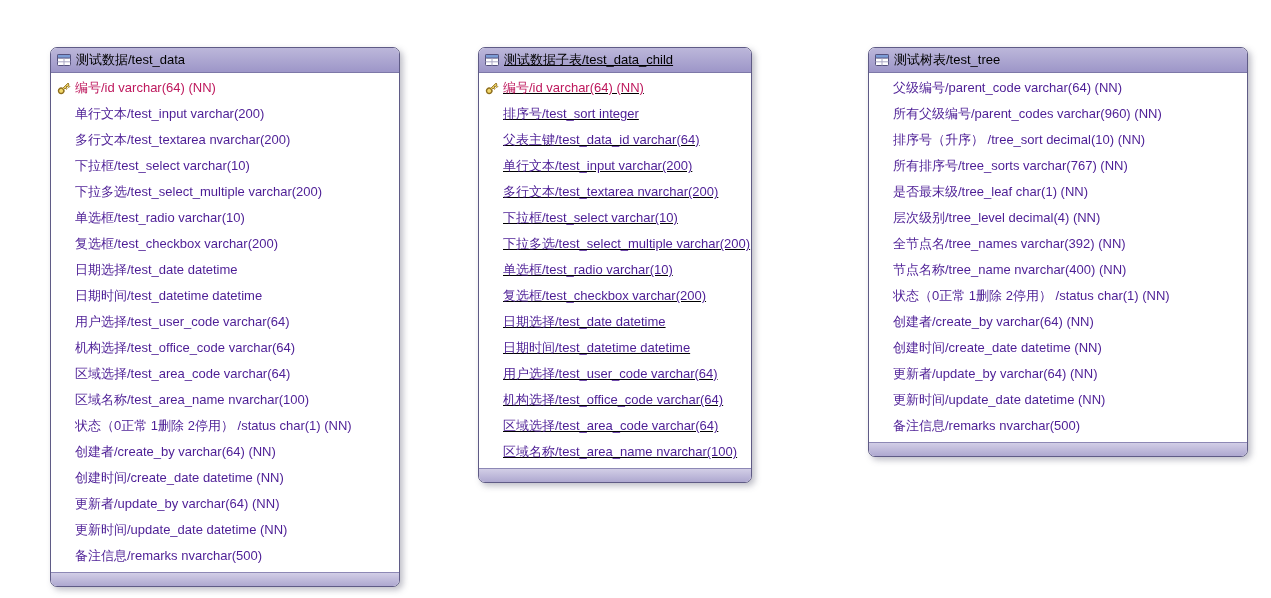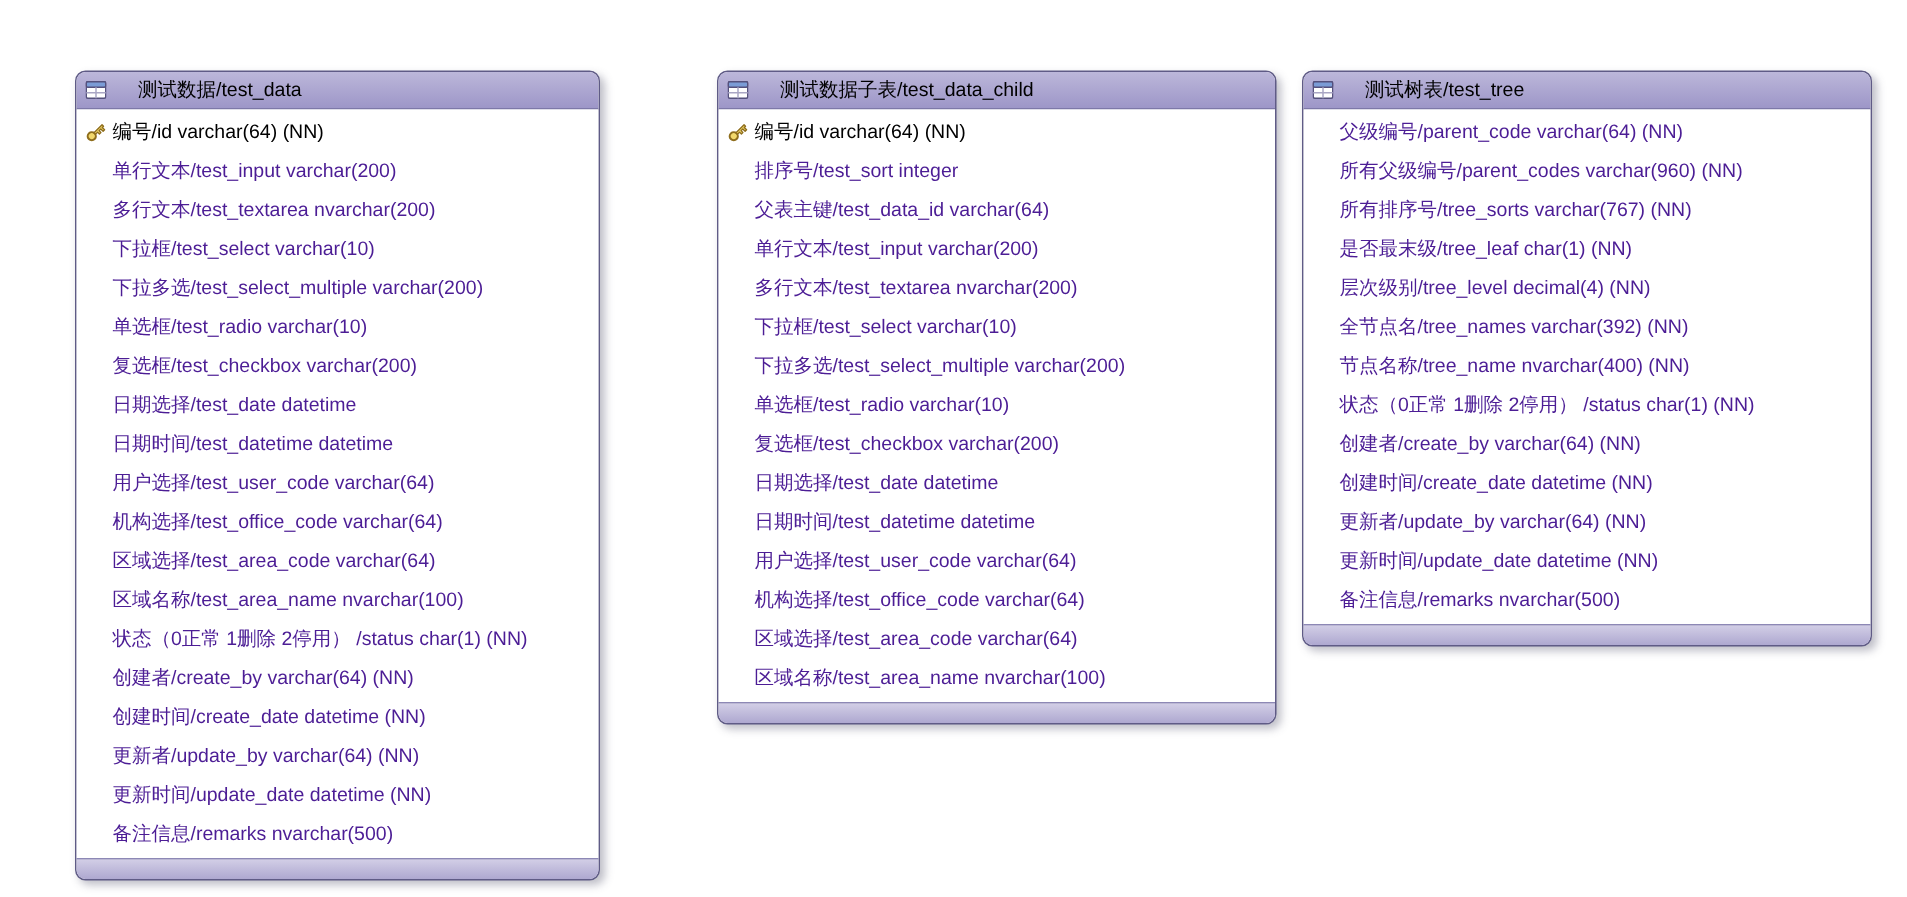--- a/index.html
+++ b/index.html
@@ -18,48 +18,48 @@
     position: absolute;
     border: 1px solid #5f5b86;
     border-radius: 7px;
     background: #ffffff;
     box-shadow: 3px 3px 6px rgba(70, 70, 95, 0.35);
     display: flex;
     flex-direction: column;
     overflow: hidden;
   }
   .pos-0 { left: 50px;  top: 47px; width: 350px; }
-  .pos-1 { left: 478px; top: 47px; width: 373px; }
+  .pos-1 { left: 478px; top: 47px; width: 274px; text-decoration: underline; }
   .pos-2 { left: 868px; top: 47px; width: 380px; text-align: center; }
   .card-header {
     height: 25px;
     flex: 0 0 25px;
     background: linear-gradient(180deg, #bcb7da 0%, #9d96c8 100%);
     border-bottom: 1px solid #7d78a8;
     display: flex;
     align-items: center;
     padding: 0 6px;
   }
   .header-icon { display: inline-flex; width: 14px; margin-right: 5px; }
-  .header-title { font-size: 13px; color: #000000; white-space: nowrap; margin-left: 16px; }
+  .header-title { font-size: 13px; color: #000000; white-space: nowrap; }
   .card-body { background: #ffffff; padding: 2px 0 3px 0; }
   .field-row {
     height: 26px;
     display: flex;
     align-items: center;
     padding-left: 5px;
   }
   .gutter {
     width: 19px;
     flex: 0 0 19px;
     display: inline-flex;
     align-items: center;
   }
   .field-label { font-size: 13px; color: #4c1d95; white-space: nowrap; }
-  .field-row.pk .field-label { color: #000000; }
+  .field-row.pk .field-label { color: #be185d; }
   .card-footer {
     height: 14px;
     flex: 0 0 14px;
     background: linear-gradient(180deg, #d2cee6 0%, #aea8d0 100%);
     border-top: 1px solid #8d88b5;
   }
 </style>
 </head>
 <body>
 
@@ -262,20 +262,24 @@
         <div class="field-row">
           <span class="gutter"></span>
           <span class="field-label">父级编号/parent_code varchar(64) (NN)</span>
         </div>
         <div class="field-row">
           <span class="gutter"></span>
           <span class="field-label">所有父级编号/parent_codes varchar(960) (NN)</span>
         </div>
         <div class="field-row">
           <span class="gutter"></span>
+          <span class="field-label">排序号（升序） /tree_sort decimal(10) (NN)</span>
+        </div>
+        <div class="field-row">
+          <span class="gutter"></span>
           <span class="field-label">所有排序号/tree_sorts varchar(767) (NN)</span>
         </div>
         <div class="field-row">
           <span class="gutter"></span>
           <span class="field-label">是否最末级/tree_leaf char(1) (NN)</span>
         </div>
         <div class="field-row">
           <span class="gutter"></span>
           <span class="field-label">层次级别/tree_level decimal(4) (NN)</span>
         </div>

